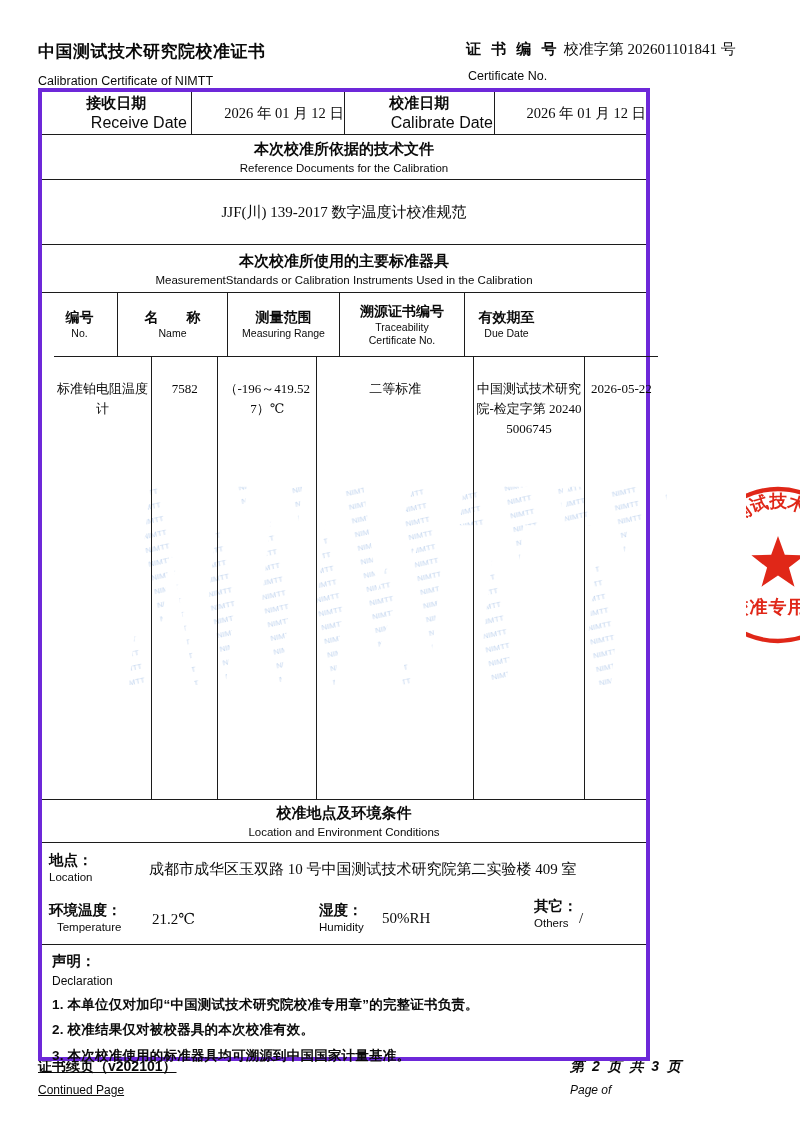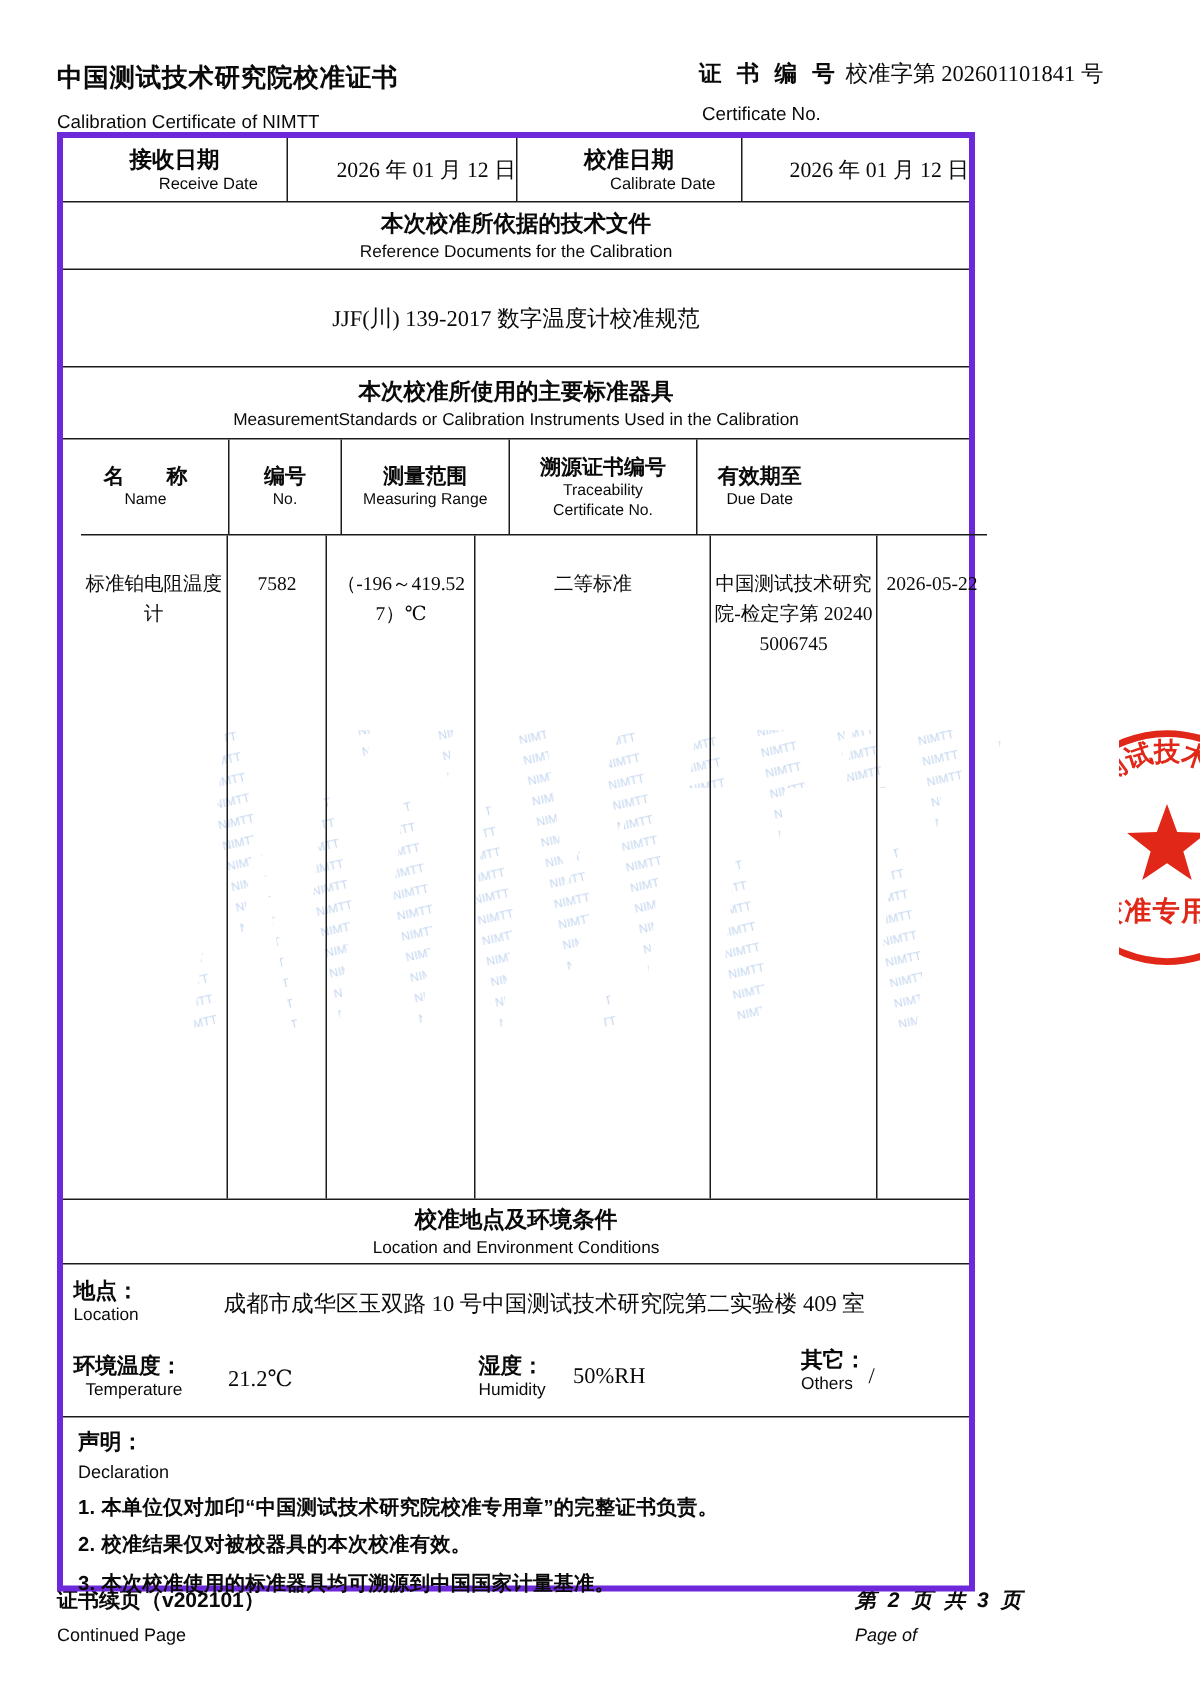--- a/index.html
+++ b/index.html
@@ -23,21 +23,21 @@
 
   
   .doc-table { position:absolute; left:38px; top:88px; width:612px; border:4px solid #6d28d9; z-index:2; }
   .trow { display:flex; width:100%; border-top:1px solid #1c1c1c; }
   .trow:first-child { border-top:none; }
   .cell { border-left:1px solid #1c1c1c; display:flex; flex-direction:column; align-items:center; justify-content:center; text-align:center; }
   .cell:first-child { border-left:none; }
 
   .r-dates { height:42px; }
   .lblcell .zh { font-size:15px; font-weight:bold; }
-  .lblcell .en { font-size:11px; margin-top:1px;margin-left:45px; }
+  .lblcell .en { font-size:16px; margin-top:1px;margin-left:45px; }
   .valcell { align-items:flex-end; padding-left:7px; }
   .valcell .v { font-size:14.5px; }
 
   .r-head { height:45px; }
   .r-head .zh, .sec-head .zh { font-size:15px; font-weight:bold; }
   .r-head .en, .sec-head .en { font-size:11.5px; margin-top:3px; }
 
   .r-doc { height:65px; }
   .r-doc .v { font-size:15px; }
 
@@ -65,21 +65,21 @@
   .flabel .zh { font-size:14.5px; font-weight:bold; }
   .flabel .en { font-size:11.5px; margin-top:1px; }
   .fval { position:absolute; font-size:15px; }
 
   .r-decl { height:113px; display:block; padding:7px 10px; }
   .r-decl .zh { font-size:14.5px; font-weight:bold; }
   .r-decl .en { font-size:12px; margin-top:3px; }
   .decl-item { font-size:13.5px; font-weight:bold; margin-top:7.5px; letter-spacing:.2px; }
 
   
-  .foot-left { position:absolute; left:38px; top:1058px; }
+  .foot-left { position:absolute; left:38px; top:1058px;text-decoration:underline; }
   .foot-left .zh { font-size:14px; font-weight:bold; }
   .foot-left .en { font-size:12px; margin-top:7px; }
   .foot-right { position:absolute; left:570px; top:1058px;font-style:italic; }
   .foot-right .zh { font-size:14px; font-weight:bold; letter-spacing:2px; }
   .foot-right .en { font-size:12px; margin-top:7px; }
 
   
   .watermark { position:absolute; left:120px; top:435px; z-index:1; opacity:.8; pointer-events:none;text-decoration:underline; }
 
   
@@ -147,27 +147,27 @@
     </div>
 
     <div class="trow r-head r-stdhead sec-head">
       <div class="cell" style="width:100%">
         <div class="zh">本次校准所使用的主要标准器具</div>
         <div class="en">MeasurementStandards or Calibration Instruments Used in the Calibration</div>
       </div>
     </div>
 
     <div class="trow r-cols">
+      <div class="cell c2">
+        <div class="zh pre">编号</div>
+        <div class="en">No.</div>
+      </div>
       <div class="cell c1">
         <div class="zh pre">名　　称</div>
         <div class="en">Name</div>
-      </div>
-      <div class="cell c2">
-        <div class="zh pre">编号</div>
-        <div class="en">No.</div>
       </div>
       <div class="cell c3">
         <div class="zh pre">测量范围</div>
         <div class="en">Measuring Range</div>
       </div>
       <div class="cell c5">
         <div class="zh pre">溯源证书编号</div>
         <div class="en pre">Traceability
 Certificate No.</div>
       </div>

